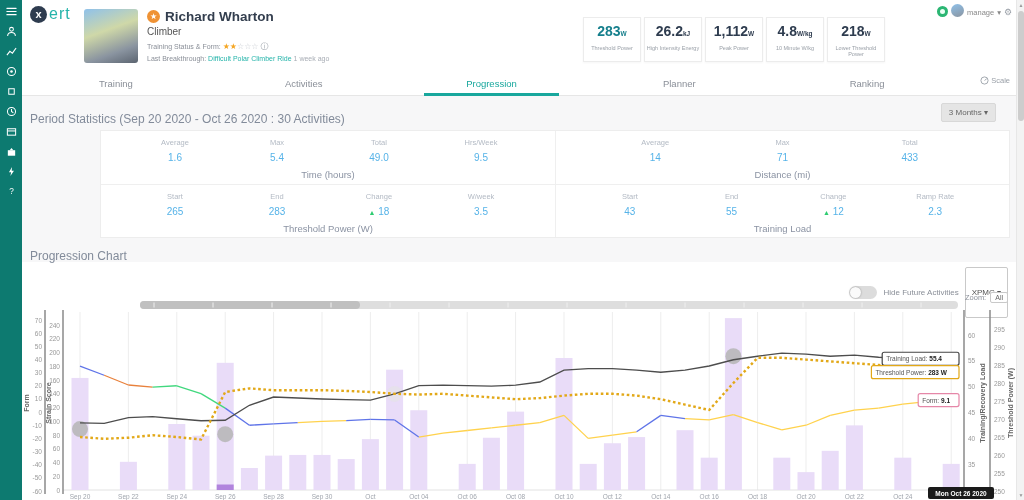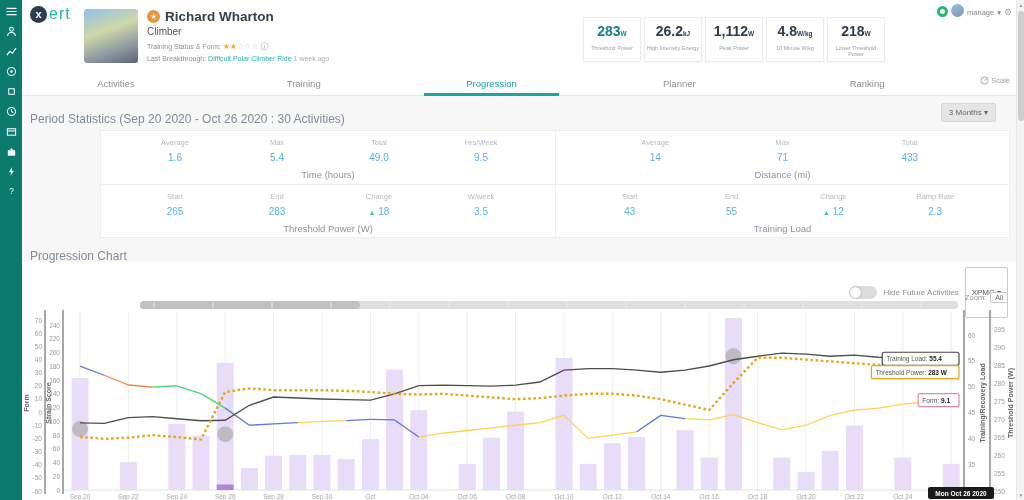--- a/index.html
+++ b/index.html
@@ -184,22 +184,22 @@
     <div class="usermenu">
       <div class="notif"></div>
       <div class="avatar"></div>
       <span>manage</span>
       <span>▾</span>
       <span class="gear">⚙</span>
     </div>
   </div>
 
   <div class="tabsbar">
+    <div class="tab">Training</div>
     <div class="tab">Activities</div>
-    <div class="tab">Training</div>
     <div class="tab active">Progression</div>
     <div class="tab">Planner</div>
     <div class="tab">Ranking</div>
     <div class="scale-btn">
       <svg width="9" height="9" viewBox="0 0 10 10">
           <circle cx="5" cy="5" r="4" stroke="#9aa0a8" fill="none" stroke-width="1"></circle>
           <path d="M5 5L7.5 3" stroke="#9aa0a8" stroke-width="1"></path>
         </svg>
       <span>Scale</span>
     </div>

